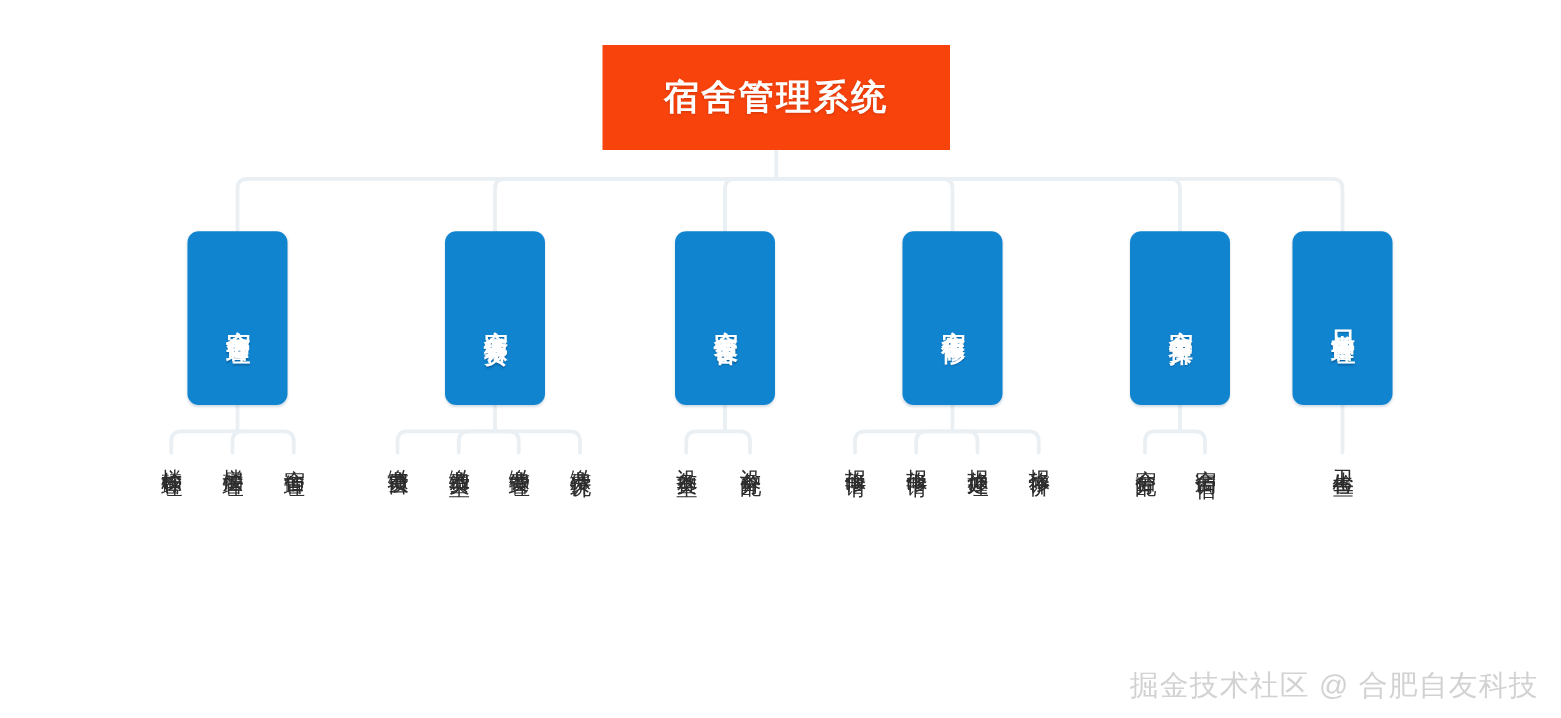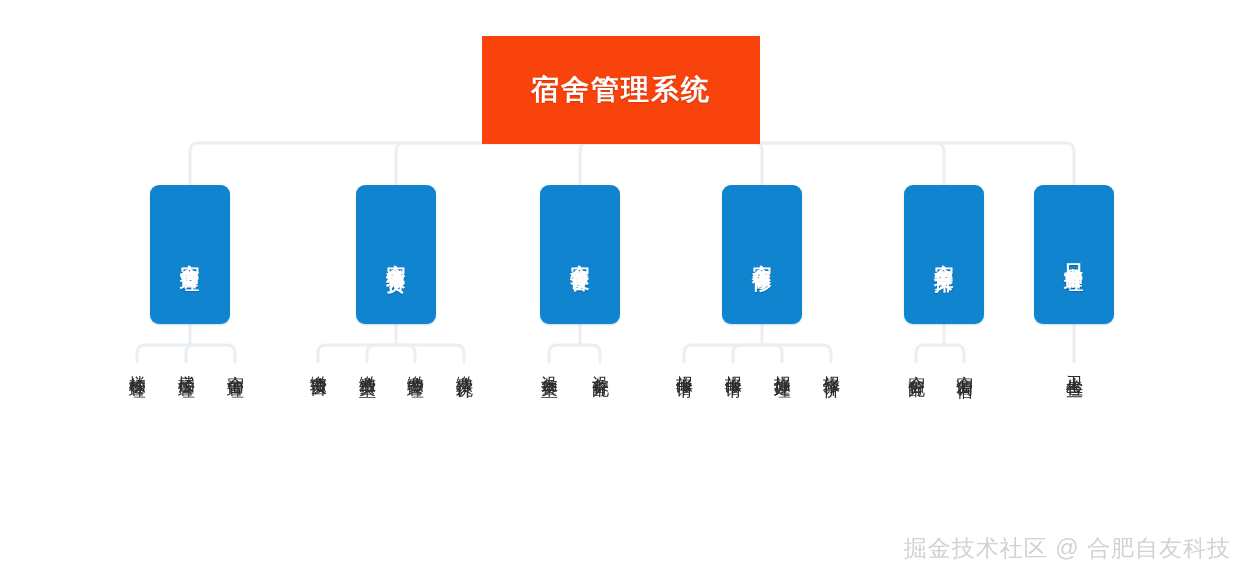--- a/index.html
+++ b/index.html
@@ -21,21 +21,21 @@
     top: 0;
     width: 1249px;
     height: 574px;
     pointer-events: none;
   }
   .root-node {
     position: absolute;
     left: 482px;
     top: 36px;
     width: 278px;
-    height: 108px;
+    height: 84px;
     background: #f9430c;
     display: flex;
     align-items: center;
     justify-content: center;
     box-sizing: border-box;
   }
   .root-label {
     color: #ffffff;
     font-size: 28px;
     font-weight: bold;

